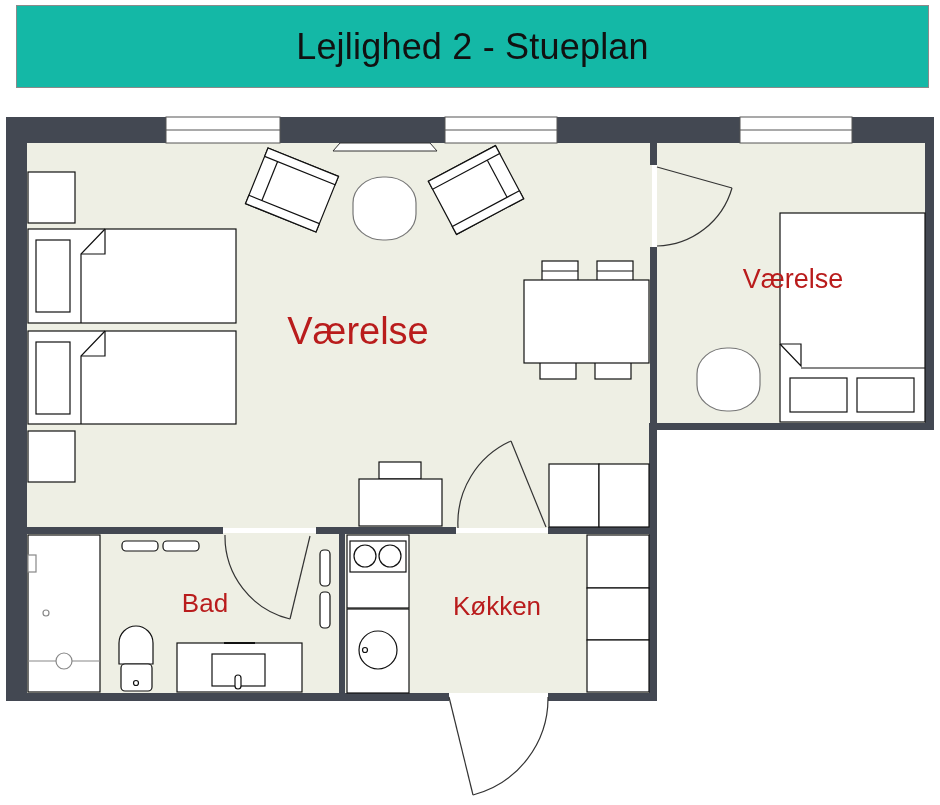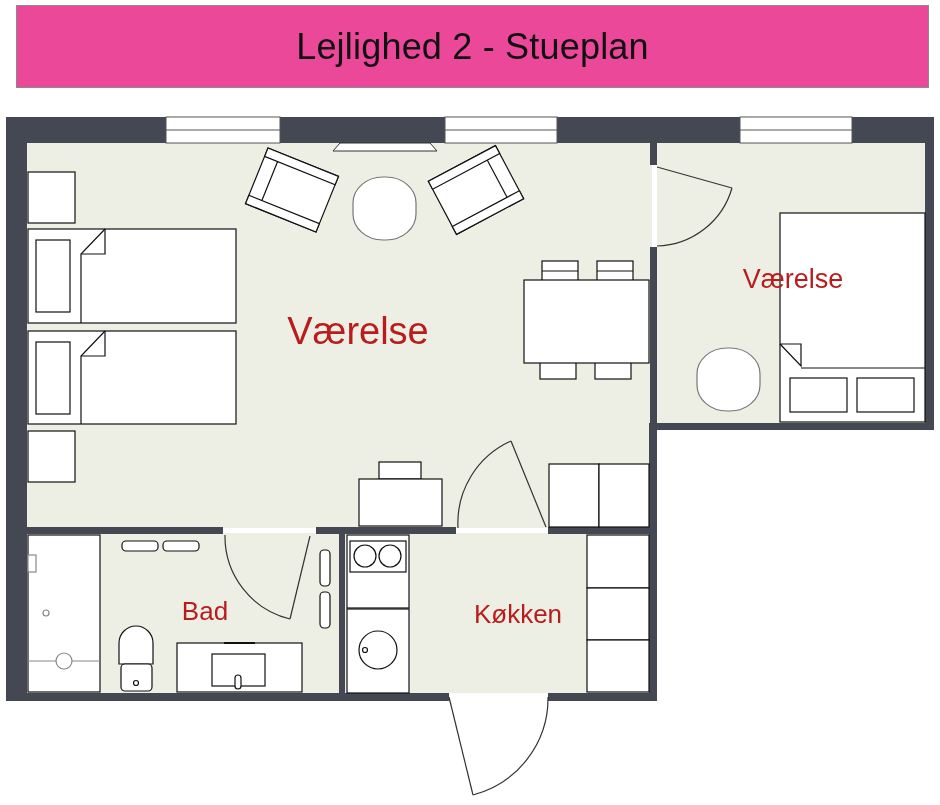--- a/index.html
+++ b/index.html
@@ -1,23 +1,23 @@
 <!DOCTYPE html>
 <html><head>
 <meta charset="utf-8">
 <style>
   html, body { margin:0; padding:0; background:#ffffff; }
   body { width:940px; height:805px; position:relative; overflow:hidden; font-family:"Liberation Sans", sans-serif; }
-  .title-box { position:absolute; left:16px; top:5px; width:913px; height:83px; background:#ec4899; border:1px solid #8a8a8a; box-sizing:border-box; display:flex; align-items:center; justify-content:center; }
+  .title-box { position:absolute; left:16px; top:5px; width:913px; height:83px; background:#14b8a6; border:1px solid #8a8a8a; box-sizing:border-box; display:flex; align-items:center; justify-content:center; }
   .title-text { font-size:36px; color:#111; letter-spacing:0.2px; }
   svg.plan { position:absolute; left:0; top:0; }
   .room-label { position:absolute; color:#b91c1c; white-space:nowrap; transform:translate(-50%,-50%); }
   .lbl-main { font-size:38px; }
   .lbl-small { font-size:27px; }
-  .lbl-mid { font-size:26px;margin-top:8px; }
+  .lbl-mid { font-size:26px; }
 </style>
 </head>
 <body>
 
 <div class="title-box">
   <span class="title-text">Lejlighed 2 - Stueplan</span>
 </div>
 
 <svg class="plan" width="940" height="805" viewBox="0 0 940 805" xmlns="http://www.w3.org/2000/svg">
 
@@ -166,13 +166,13 @@
     <path d="M511,441 A90,90 0 0 0 458,528"></path>
 
     <line x1="449" y1="697" x2="473" y2="795"></line>
     <path d="M473,795 A100,100 0 0 0 548,697"></path>
   </g>
 </svg>
 
 <span class="room-label lbl-main" style="left:358px; top:331px;">Værelse</span>
 <span class="room-label lbl-small" style="left:793px; top:279px;">Værelse</span>
 <span class="room-label lbl-mid" style="left:205px; top:603px;">Bad</span>
-<span class="room-label lbl-mid" style="left:518px; top:606px;">Køkken</span>
+<span class="room-label lbl-mid" style="left:497px; top:606px;">Køkken</span>
 
 </body></html>

